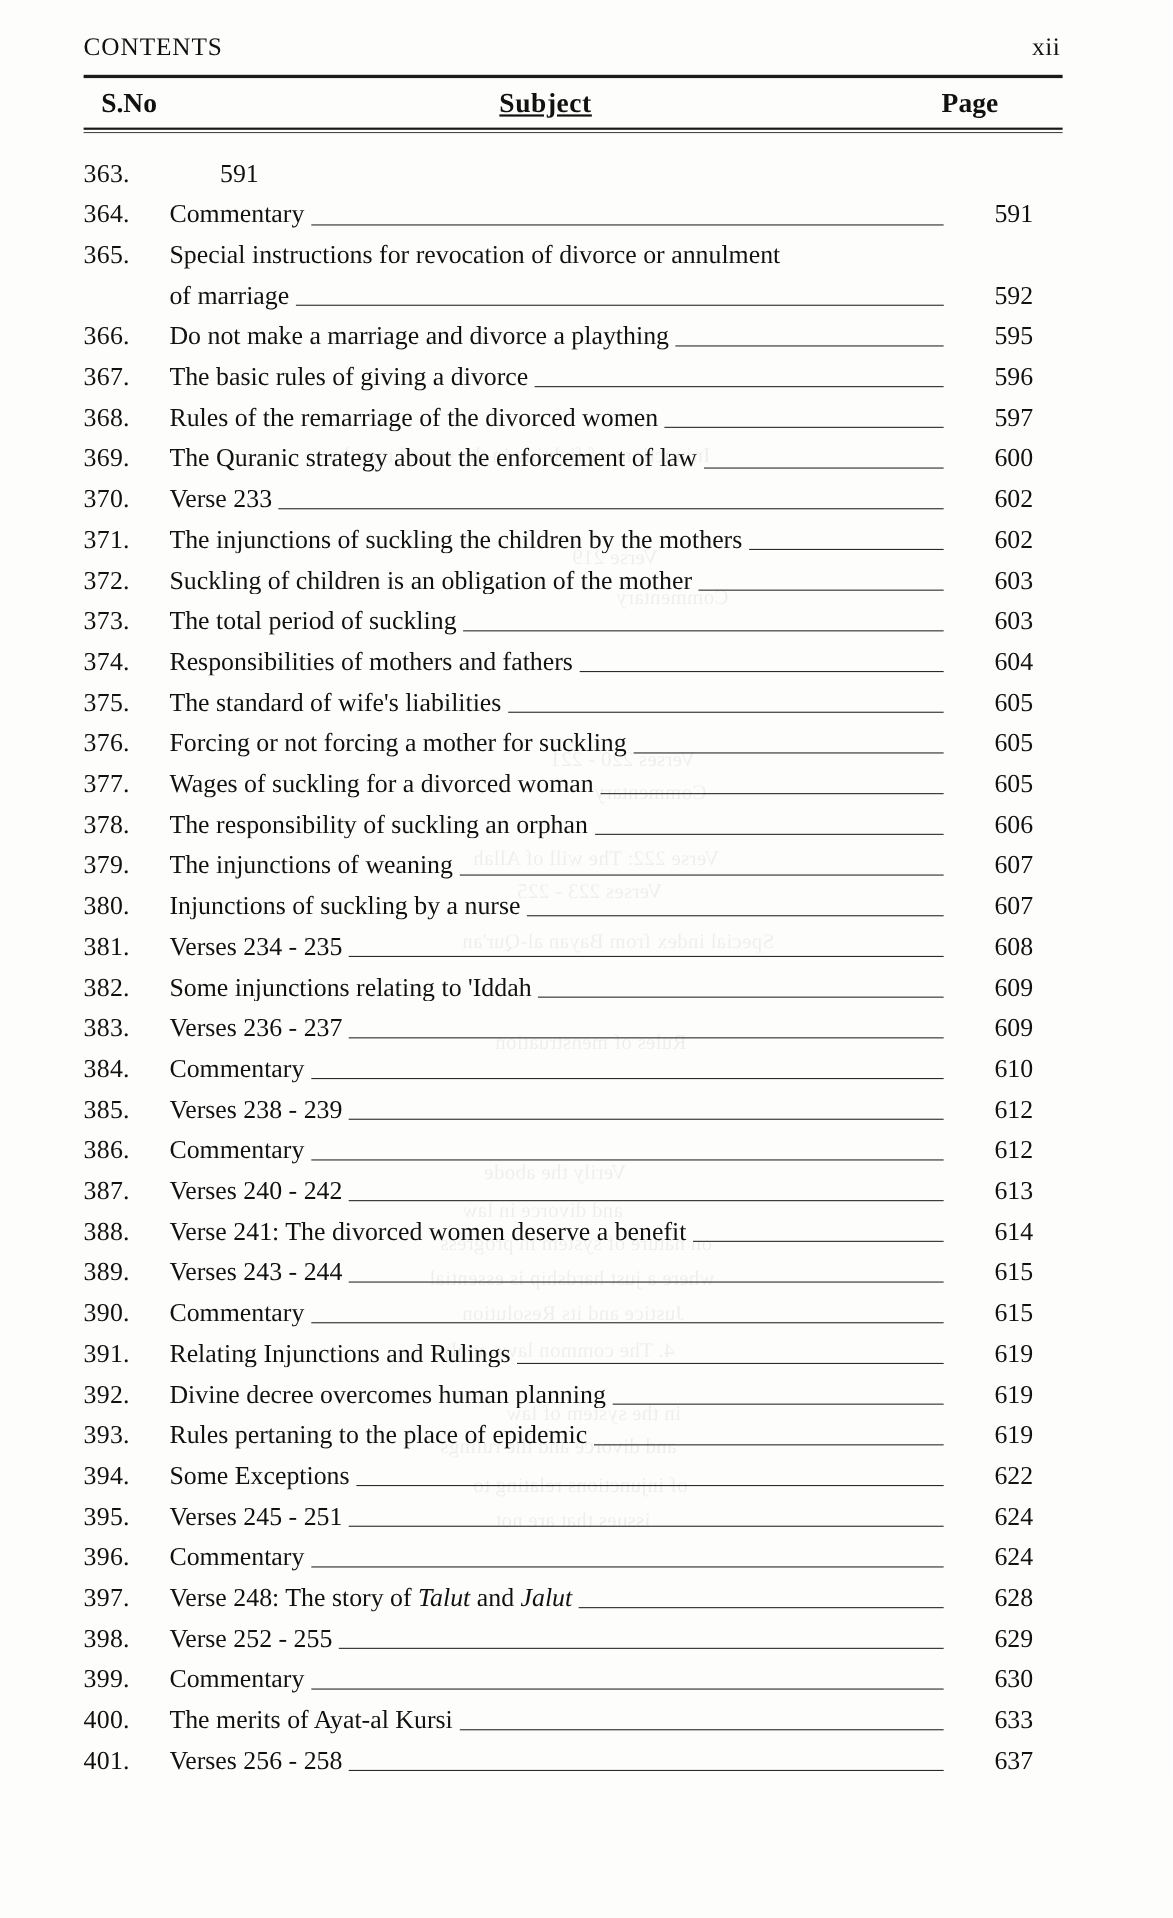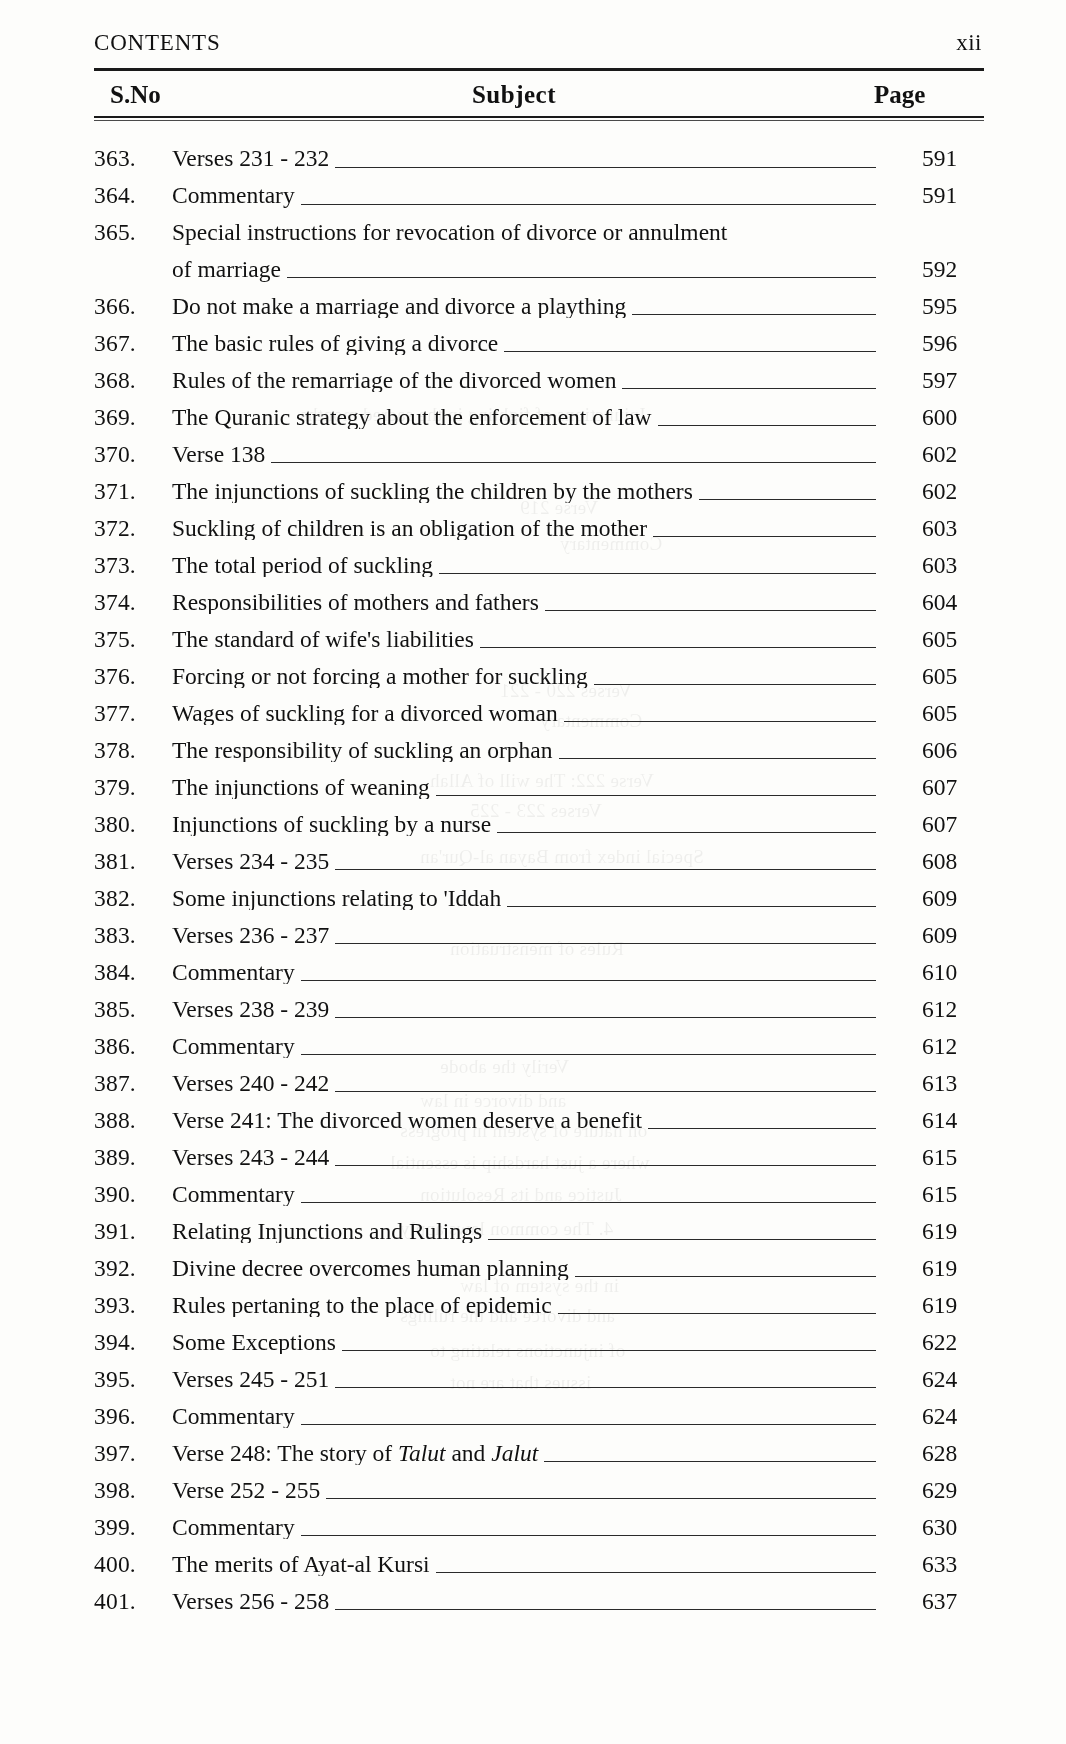--- a/index.html
+++ b/index.html
@@ -28,21 +28,21 @@
     color: #000;
     opacity: 0.055;
     font-family: "Liberation Serif", serif;
     font-size: 19px;
     white-space: nowrap;
     transform: scaleX(-1);
     letter-spacing: 0.3px;
   }
   .content {
     position: absolute;
-    left: 94px;
+    left: 76px;
     top: 30px;
     width: 890px;
   }
   .running-head {
     display: flex;
     justify-content: space-between;
     align-items: baseline;
     font-size: 23px;
     letter-spacing: 0.8px;
     padding: 0 2px 0 0;
@@ -57,21 +57,21 @@
   }
   .col-head {
     display: flex;
     align-items: baseline;
     font-weight: bold;
     font-size: 25px;
     margin-top: 10px;
     margin-bottom: 7px;
   }
   .col-head .h-no { width: 120px; padding-left: 16px; box-sizing: border-box; }
-  .col-head .h-subject { flex: 1; text-align: center; padding-right: 60px; letter-spacing: 0.5px;}
+  .col-head .h-subject { flex: 1; text-align: center; padding-right: 60px; letter-spacing: 0.5px; text-decoration: underline;}
   .col-head .h-page { width: 110px; }
   .rule-bot {
     border-top: 2.5px solid #1a1a1a;
     border-bottom: 1px solid #4a4a4a;
     height: 2px;
   }
   .toc {
     margin-top: 26px;
   }
   .row {
@@ -179,24 +179,20 @@
       <span class="h-no">S.No</span>
       <span class="h-subject">Subject</span>
       <span class="h-page">Page</span>
     </div>
 
     <div class="rule-bot"></div>
 
     <div class="toc" id="toc-list">
         <div class="row">
           <span class="no">363.</span>
-          <span class="mid">
-            <span class="title">Verses 231 - 232</span>
-            <span class="leader"></span>
-          </span>
           <span class="pg">591</span>
         </div>
         <div class="row">
           <span class="no">364.</span>
           <span class="mid">
             <span class="title">Commentary</span>
             <span class="leader"></span>
           </span>
           <span class="pg">591</span>
         </div>
@@ -240,21 +236,21 @@
           <span class="no">369.</span>
           <span class="mid">
             <span class="title">The Quranic strategy about the enforcement of law</span>
             <span class="leader"></span>
           </span>
           <span class="pg">600</span>
         </div>
         <div class="row">
           <span class="no">370.</span>
           <span class="mid">
-            <span class="title">Verse 138</span>
+            <span class="title">Verse 233</span>
             <span class="leader"></span>
           </span>
           <span class="pg">602</span>
         </div>
         <div class="row">
           <span class="no">371.</span>
           <span class="mid">
             <span class="title">The injunctions of suckling the children by the mothers</span>
             <span class="leader"></span>
           </span>

